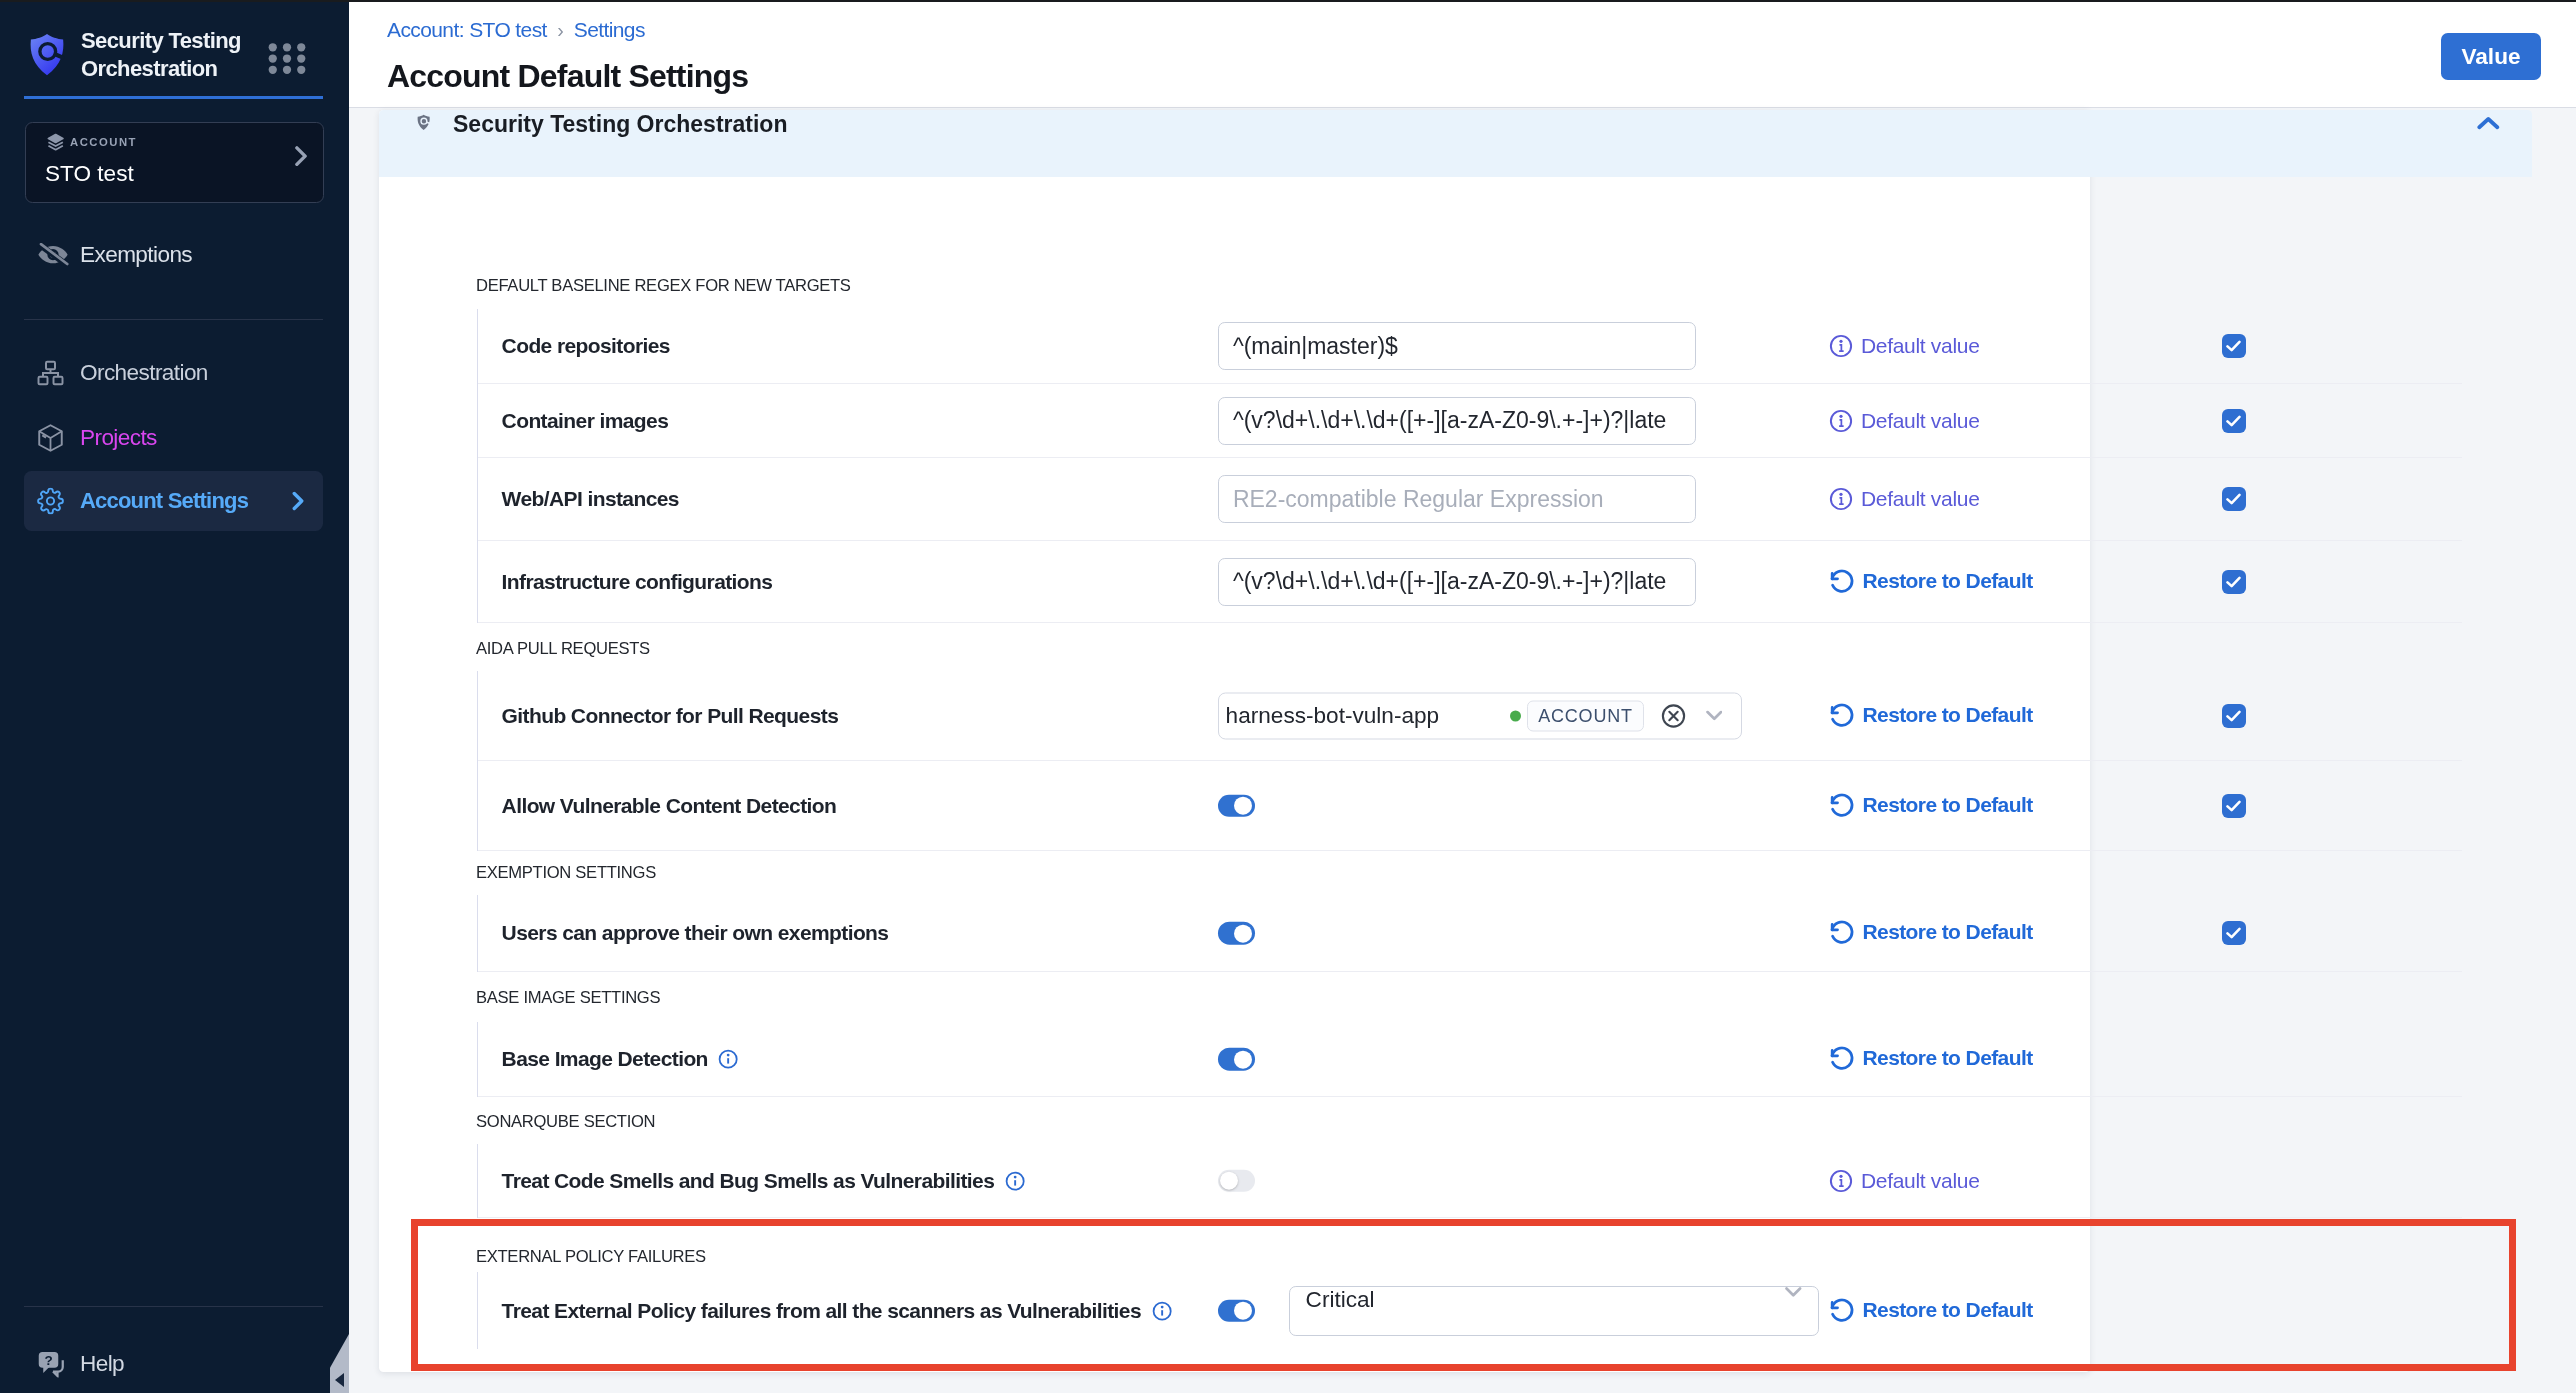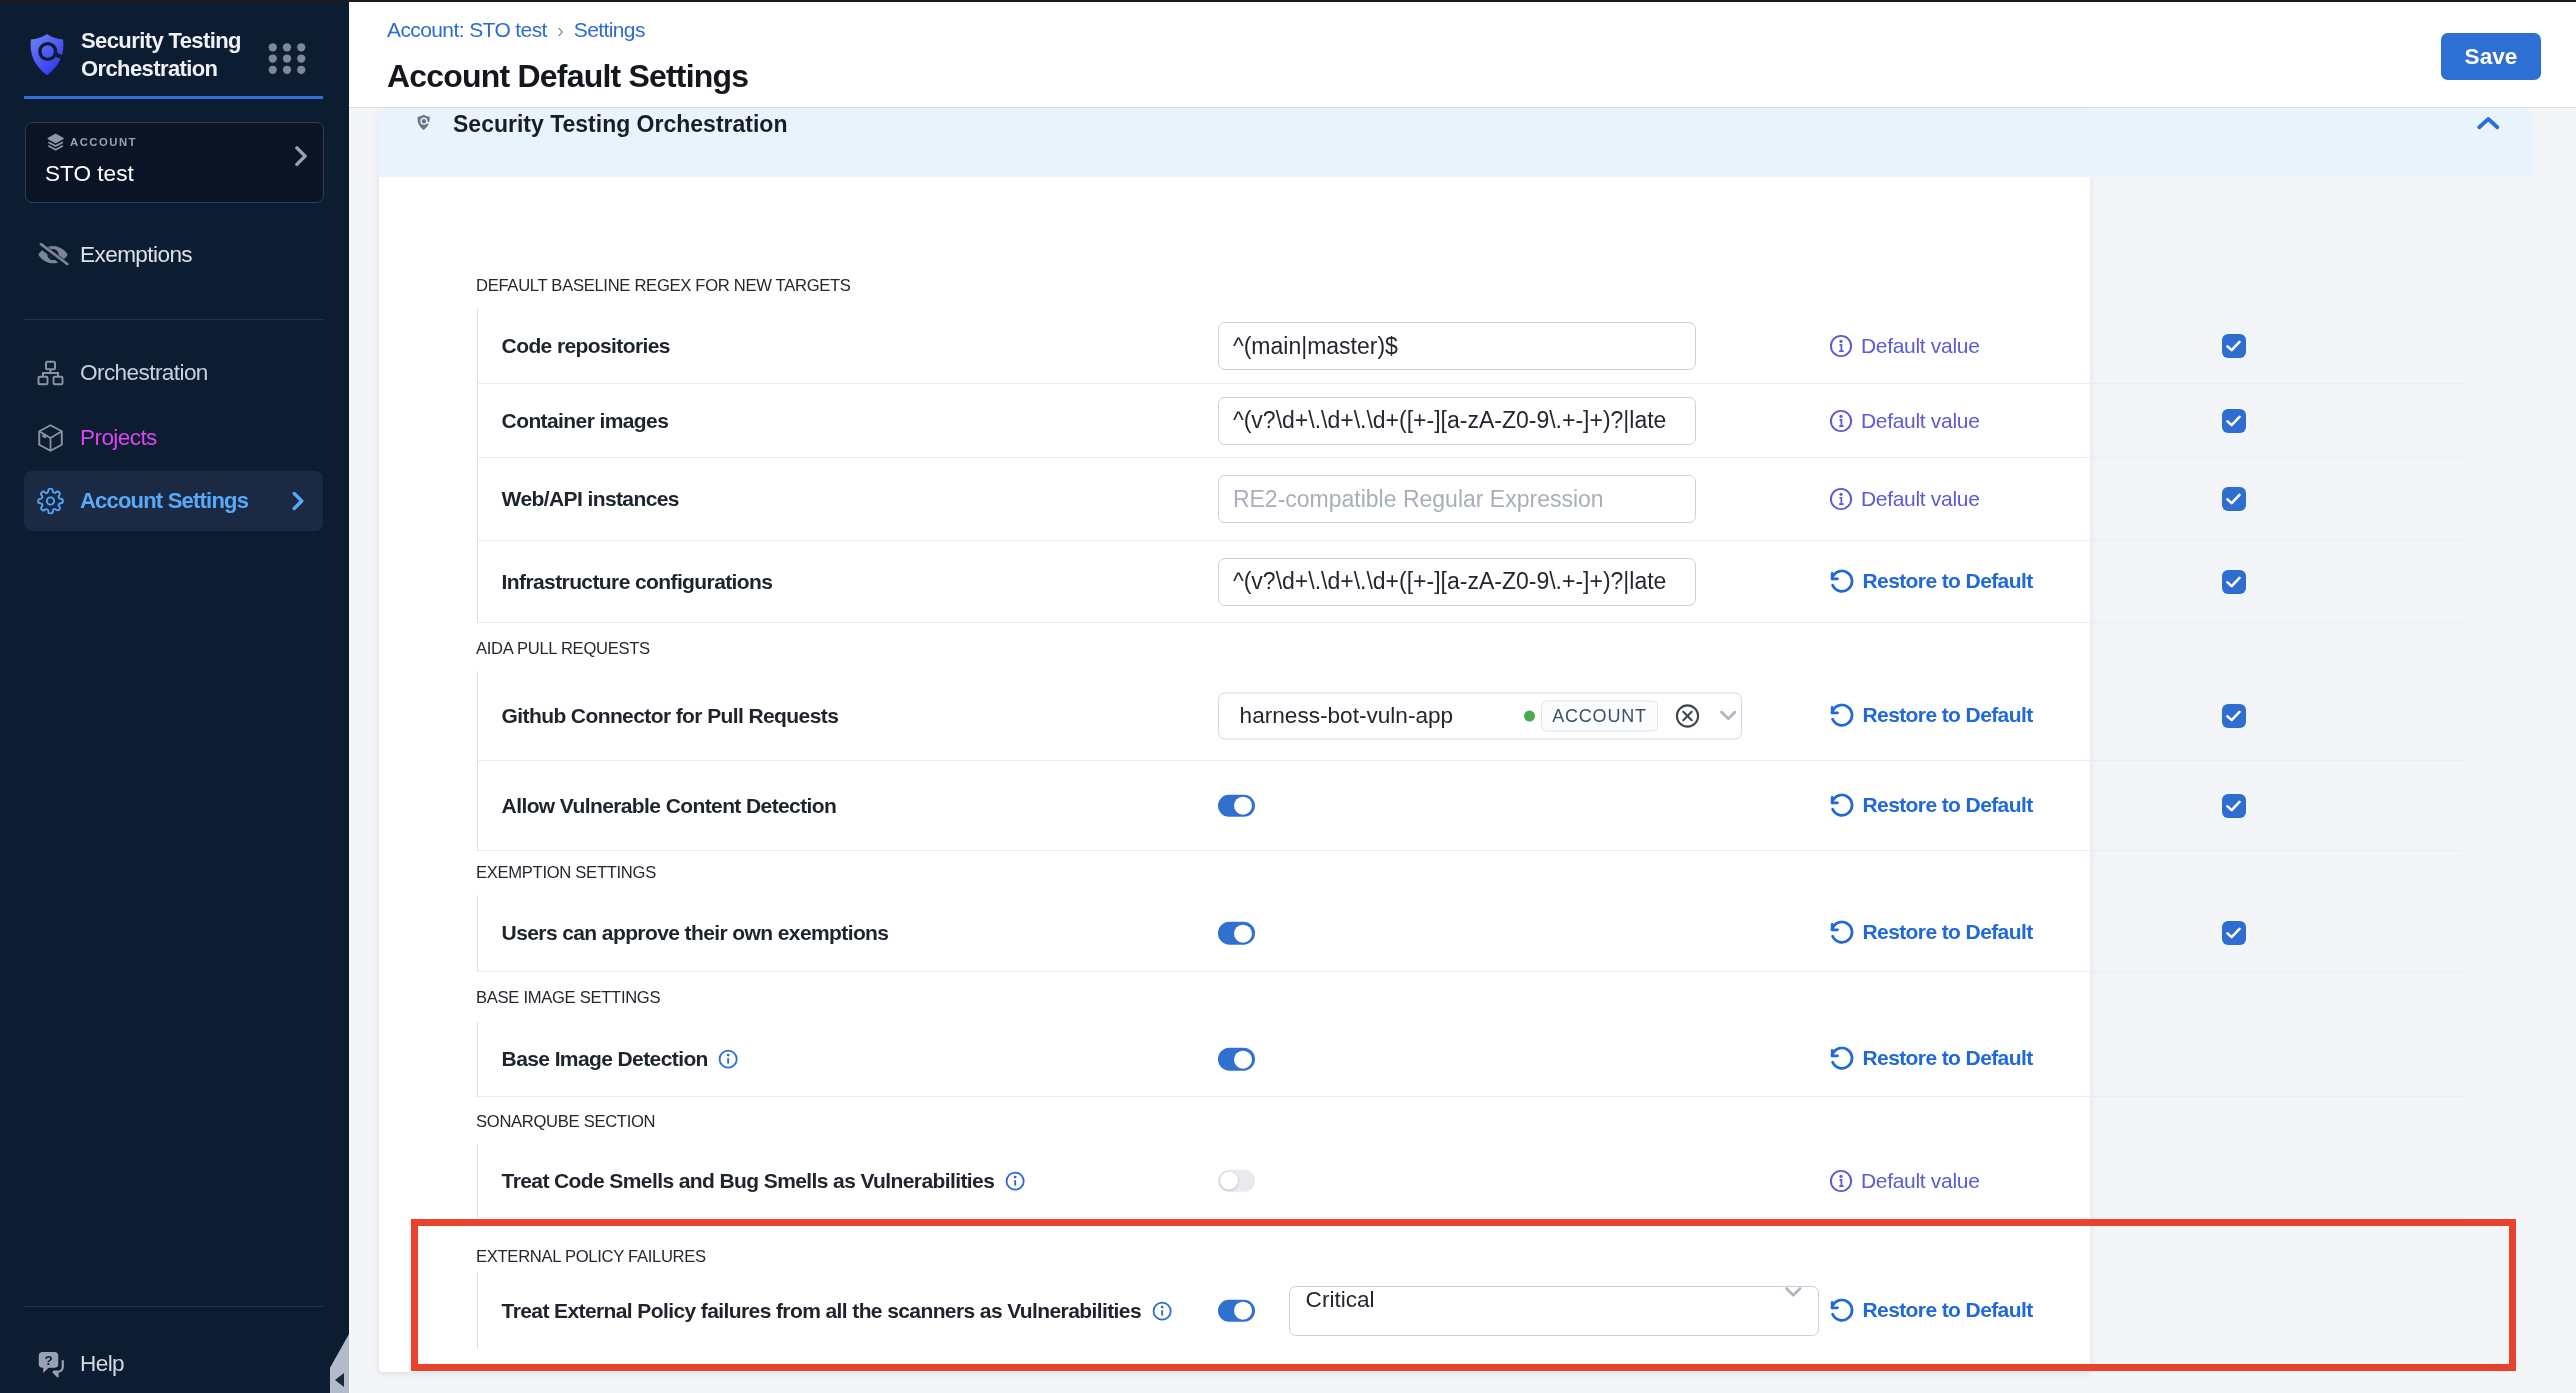--- a/index.html
+++ b/index.html
@@ -52,21 +52,21 @@
 .inp.ph{color:#a8aeba}
 .act{position:absolute;left:1351px;top:50%;transform:translateY(-50%);display:flex;gap:8.3px;font-size:21px;letter-spacing:-0.6px;white-space:nowrap}
 .act.dv{color:#5a5ad8;font-weight:400;font-size:21px;letter-spacing:-0.3px}
 .act.rd{color:#2069d8;font-weight:700}
 .cbx{position:absolute;left:1744px;top:50%;transform:translateY(-50%);width:24px;height:24px;background:#2e6ed1;border-radius:6px;display:flex;align-items:center;justify-content:center}
 .tgl{position:absolute;left:740px;top:50%;transform:translateY(-50%);width:37px;height:22.6px;border-radius:12px;background:#3071d0}
 .tgl:after{content:"";position:absolute;right:2.3px;top:2.3px;width:18px;height:18px;border-radius:50%;background:#fff}
 .tgl.off{background:#e8eaef}
 .tgl.off:after{right:auto;left:2.3px;background:#fff;box-shadow:0 0.8px 2.3px rgba(0,0,0,.25)}
 .redbox{position:absolute;left:32px;top:1109px;width:2105px;height:152px;border:7.5px solid #e8432d;z-index:5}
-.conn{position:absolute;left:740px;top:50%;transform:translateY(-50%);width:524px;height:47px;border:0.8px solid #d5d9e3;border-radius:7.5px;background:#fff;display:flex;align-items:center;padding:0 21px}
+.conn{position:absolute;left:740px;top:50%;transform:translateY(-50%);width:524px;height:47px;border:0.8px solid #d5d9e3;border-radius:7.5px;background:#fff;display:flex;align-items:center;padding:0 7px}
 .cname{font-size:22.6px;color:#22262e;flex:0 0 auto}
 .cdot{width:11.3px;height:11.3px;border-radius:50%;background:#48ab4c;margin-left:71px;flex:0 0 auto}
 .ctag{margin-left:6px;border:0.8px solid #dfe2ea;background:#fbfcfe;border-radius:6px;font-size:18px;color:#3c4f6d;letter-spacing:0.8px;padding:3.8px 9.8px;flex:0 0 auto}
 .cchev{margin-left:19.6px;flex:0 0 auto}
 .dropdown{position:absolute;left:811px;top:50%;transform:translateY(-50%);width:530px;height:50px;border:0.8px solid #c9cfdb;border-radius:6.8px;background:#fff;display:flex;align-items:flex-start;padding:0 16px;font-size:22.6px;color:#23272f}
 .dropdown span{flex:1}
 .dropdown .cchev{margin:0}
 .xcirc{margin-left:17.3px;flex:0 0 auto}
 </style>
 </head>
@@ -164,21 +164,21 @@
 <path d="M34 13 V22 C34 25.3 31.3 28 28 28 H21 M27 28 L27 34 L21 28" fill="none" stroke="#99a2b2" stroke-width="3"></path>
 <text x="15" y="19.5" font-size="18" font-weight="bold" fill="#0c1c31" text-anchor="middle" font-family="Liberation Sans,sans-serif">?</text>
 </svg>
 <div class="ntext" style="color:#d2d8e2">Help</div>
 </div>
 </aside>
 <main>
 <div class="phead">
 <div class="crumbs">Account: STO test<span class="sep">›</span>Settings</div>
 <div class="ptitle">Account Default Settings</div>
-<div class="savebtn">Save</div>
+<div class="savebtn">Value</div>
 </div>
 <div class="card">
 <div class="band">
 <svg class="bandicon" width="17.3" height="16.6" viewBox="0 0 48 60">
 <path d="M24 2.5 C29 6.5 38 9.2 45.5 10 C47.3 27 43 44 24 57.5 C5 44 0.7 27 2.5 10 C10 9.2 19 6.5 24 2.5 Z" fill="#6b7384"></path>
 <circle cx="25" cy="26" r="10.5" fill="none" stroke="#e9f3fc" stroke-width="5"></circle>
 <path d="M35.5 30 L44.5 33.8" stroke="#e9f3fc" stroke-width="6" stroke-linecap="round"></path>
 </svg>
 <div class="bandtitle">Security Testing Orchestration</div>
 <svg class="bandchev" width="22.6" height="13.5" viewBox="0 0 30 18">

